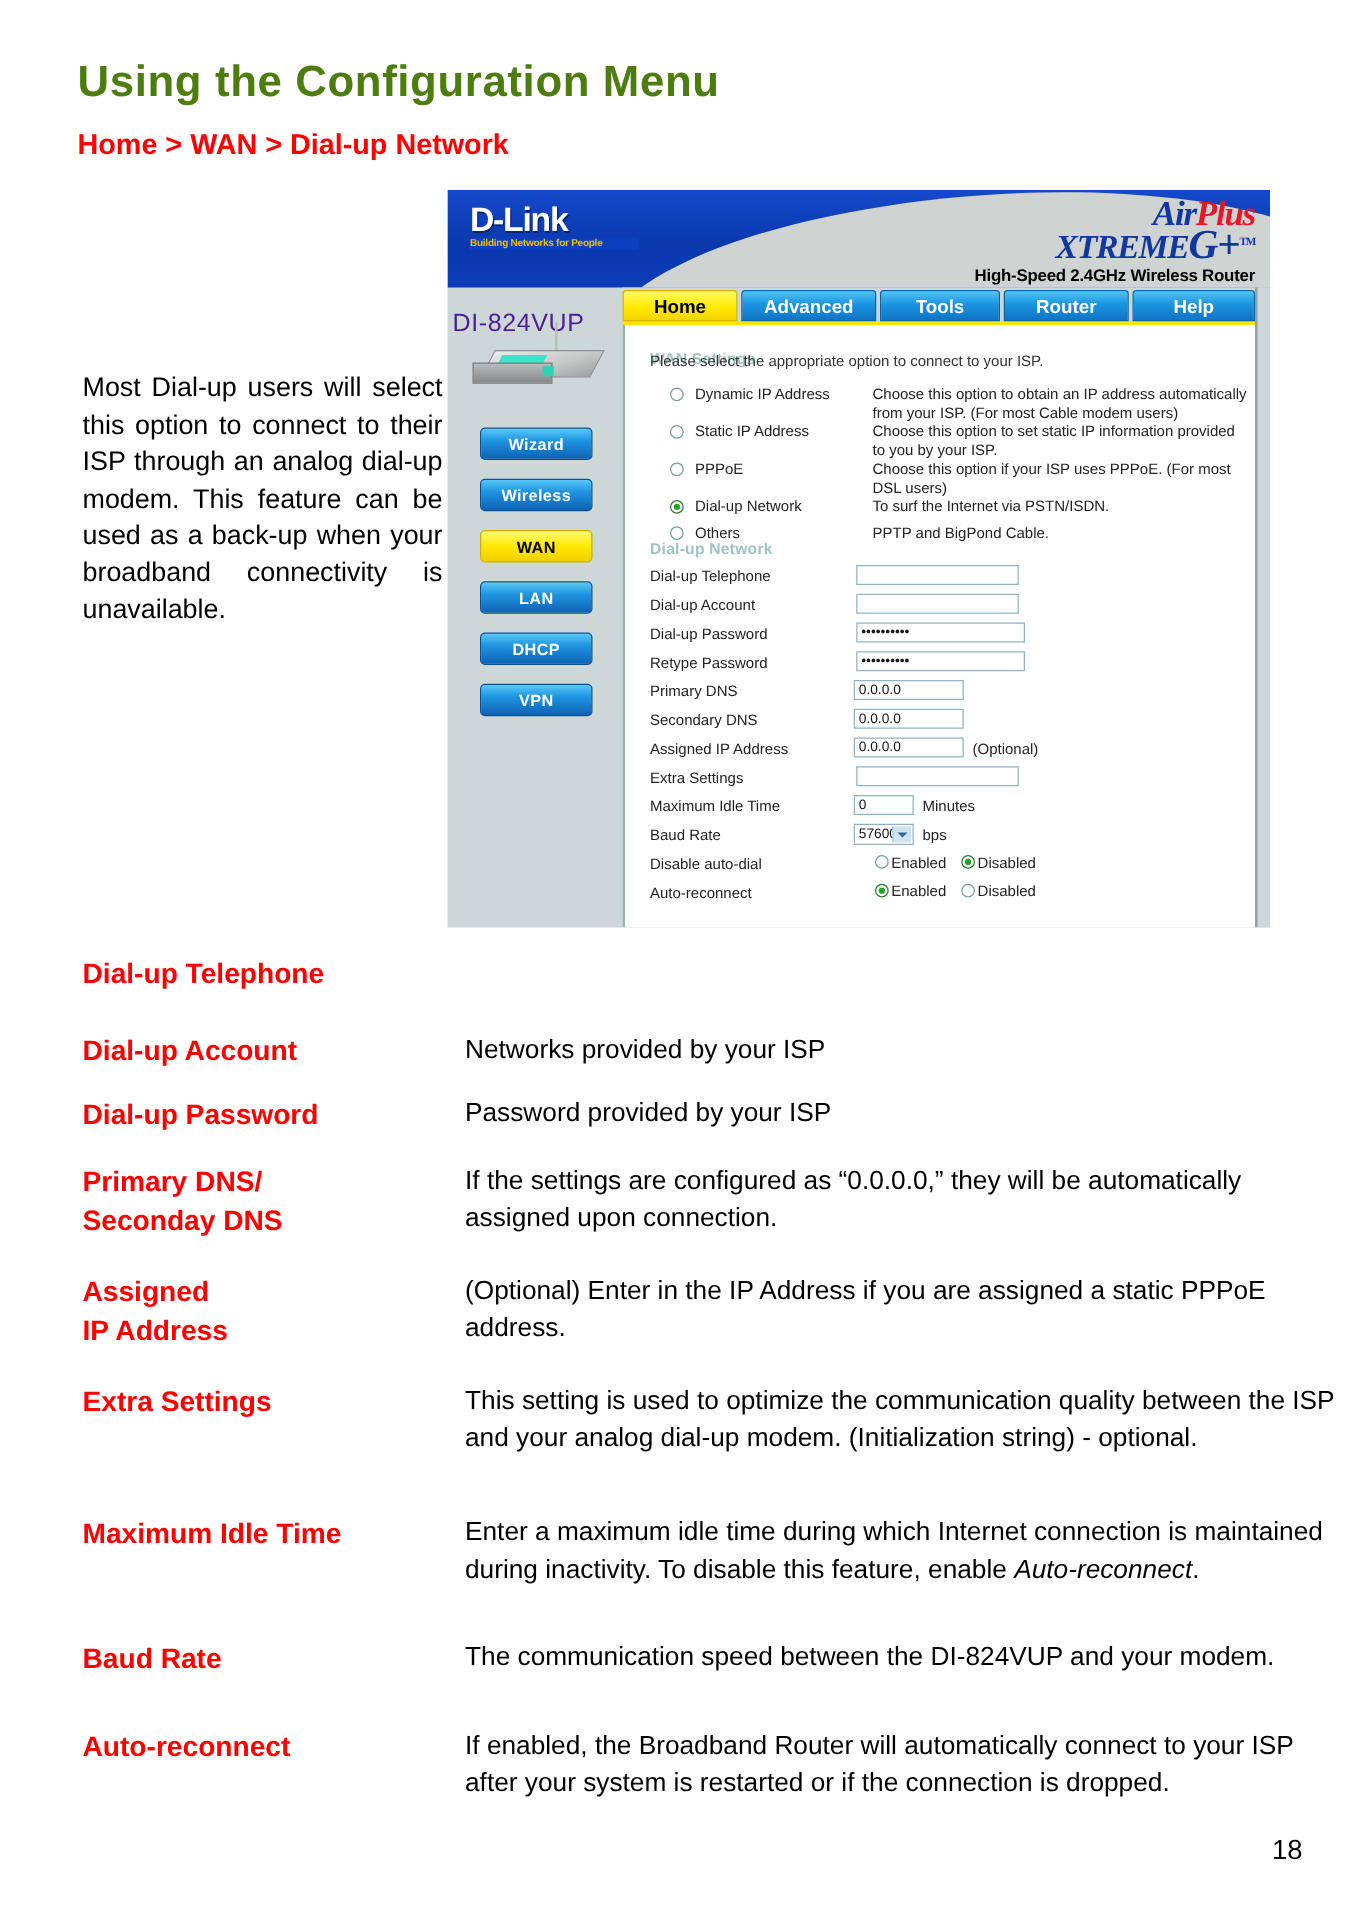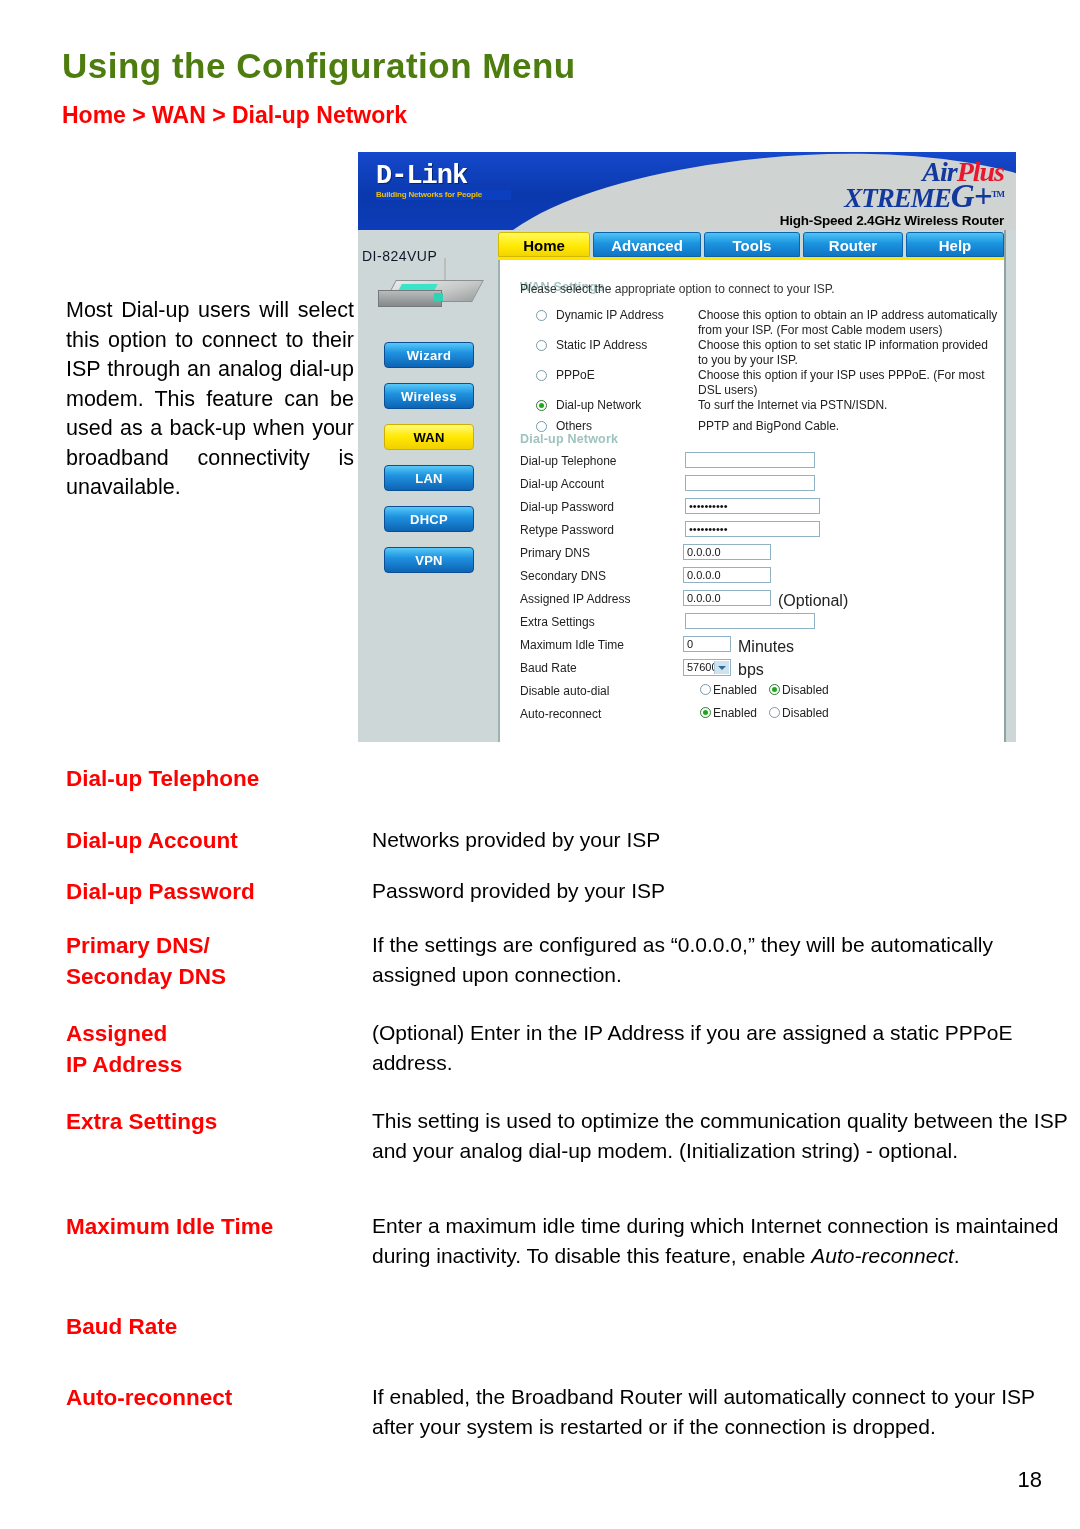--- a/index.html
+++ b/index.html
@@ -83,21 +83,21 @@
     transform: rotate(-3deg);
   }
   .dlink-logo {
     position: absolute;
     left: 18px;
     top: 10px;
     width: 135px;
     z-index: 3;
   }
   .dlink-logo .dl-main {
-    font-family: Liberation Mono, monospace;
+    font-family: Liberation Sans, sans-serif;
     font-size: 27px;
     font-weight: bold;
     color: #ffffff;
     letter-spacing: -1px;
     line-height: 28px;
     text-shadow: 1px 1px 0 #05266f;
   }
   .dlink-logo .dl-sub {
     font-size: 8px;
     font-weight: bold;
@@ -272,21 +272,21 @@
     line-height: 14px;
     padding: 0 3px;
     color: #111;
     font-family: "Liberation Sans", sans-serif;
     white-space: nowrap;
     overflow: hidden;
   }
   .form-suffix {
     position: absolute;
     top: 2px;
-    font-size: 16px;
+    font-size: 12px;
     color: #222;
     white-space: nowrap;
   }
   .form-select {
     position: absolute;
     top: 0;
     height: 17px;
     border: 1px solid #8fb2c4;
     background: #fff;
     box-sizing: border-box;
@@ -336,22 +336,22 @@
     width: 5px; height: 5px;
     background: #1fa61f;
     border-radius: 50%;
   }
   .rg .sp { display: inline-block; width: 12px; }
 
   
   .rs-device-label {
     position: absolute;
     left: 4px; top: 96px;
-    font-size: 14px;
-    color: #0f172a;
+    font-size: 20px;
+    color: #4c1d95;
     letter-spacing: 0.5px;
   }
   .rs-device {
     position: absolute;
     left: 20px; top: 124px;
     width: 104px; height: 36px;
   }
   .rs-device .dev-top {
     position: absolute;
     left: 12px; top: 4px;
@@ -638,20 +638,21 @@
     <div class="def-desc">This setting is used to optimize the communication quality between the ISP and your analog dial-up modem. (Initialization string) - optional.</div>
   </div>
 
   <div class="def-row" style="height:100px;">
     <div class="def-term">Maximum Idle Time</div>
     <div class="def-desc"><span>Enter a maximum idle time during which Internet connection is maintained during inactivity.  To disable this feature, enable </span><em>Auto-reconnect</em><span>.</span></div>
   </div>
 
   <div class="def-row" style="height:71px;">
     <div class="def-term">Baud Rate</div>
+    <div class="def-desc">The communication speed between the DI-824VUP and your modem.</div>
   </div>
 
   <div class="def-row" style="height:95px;">
     <div class="def-term">Auto-reconnect</div>
     <div class="def-desc">If enabled, the Broadband Router will automatically connect to your ISP after your system is restarted or if the connection is dropped.</div>
   </div>
 
 </div>
 
 <div id="page-number">18</div>

